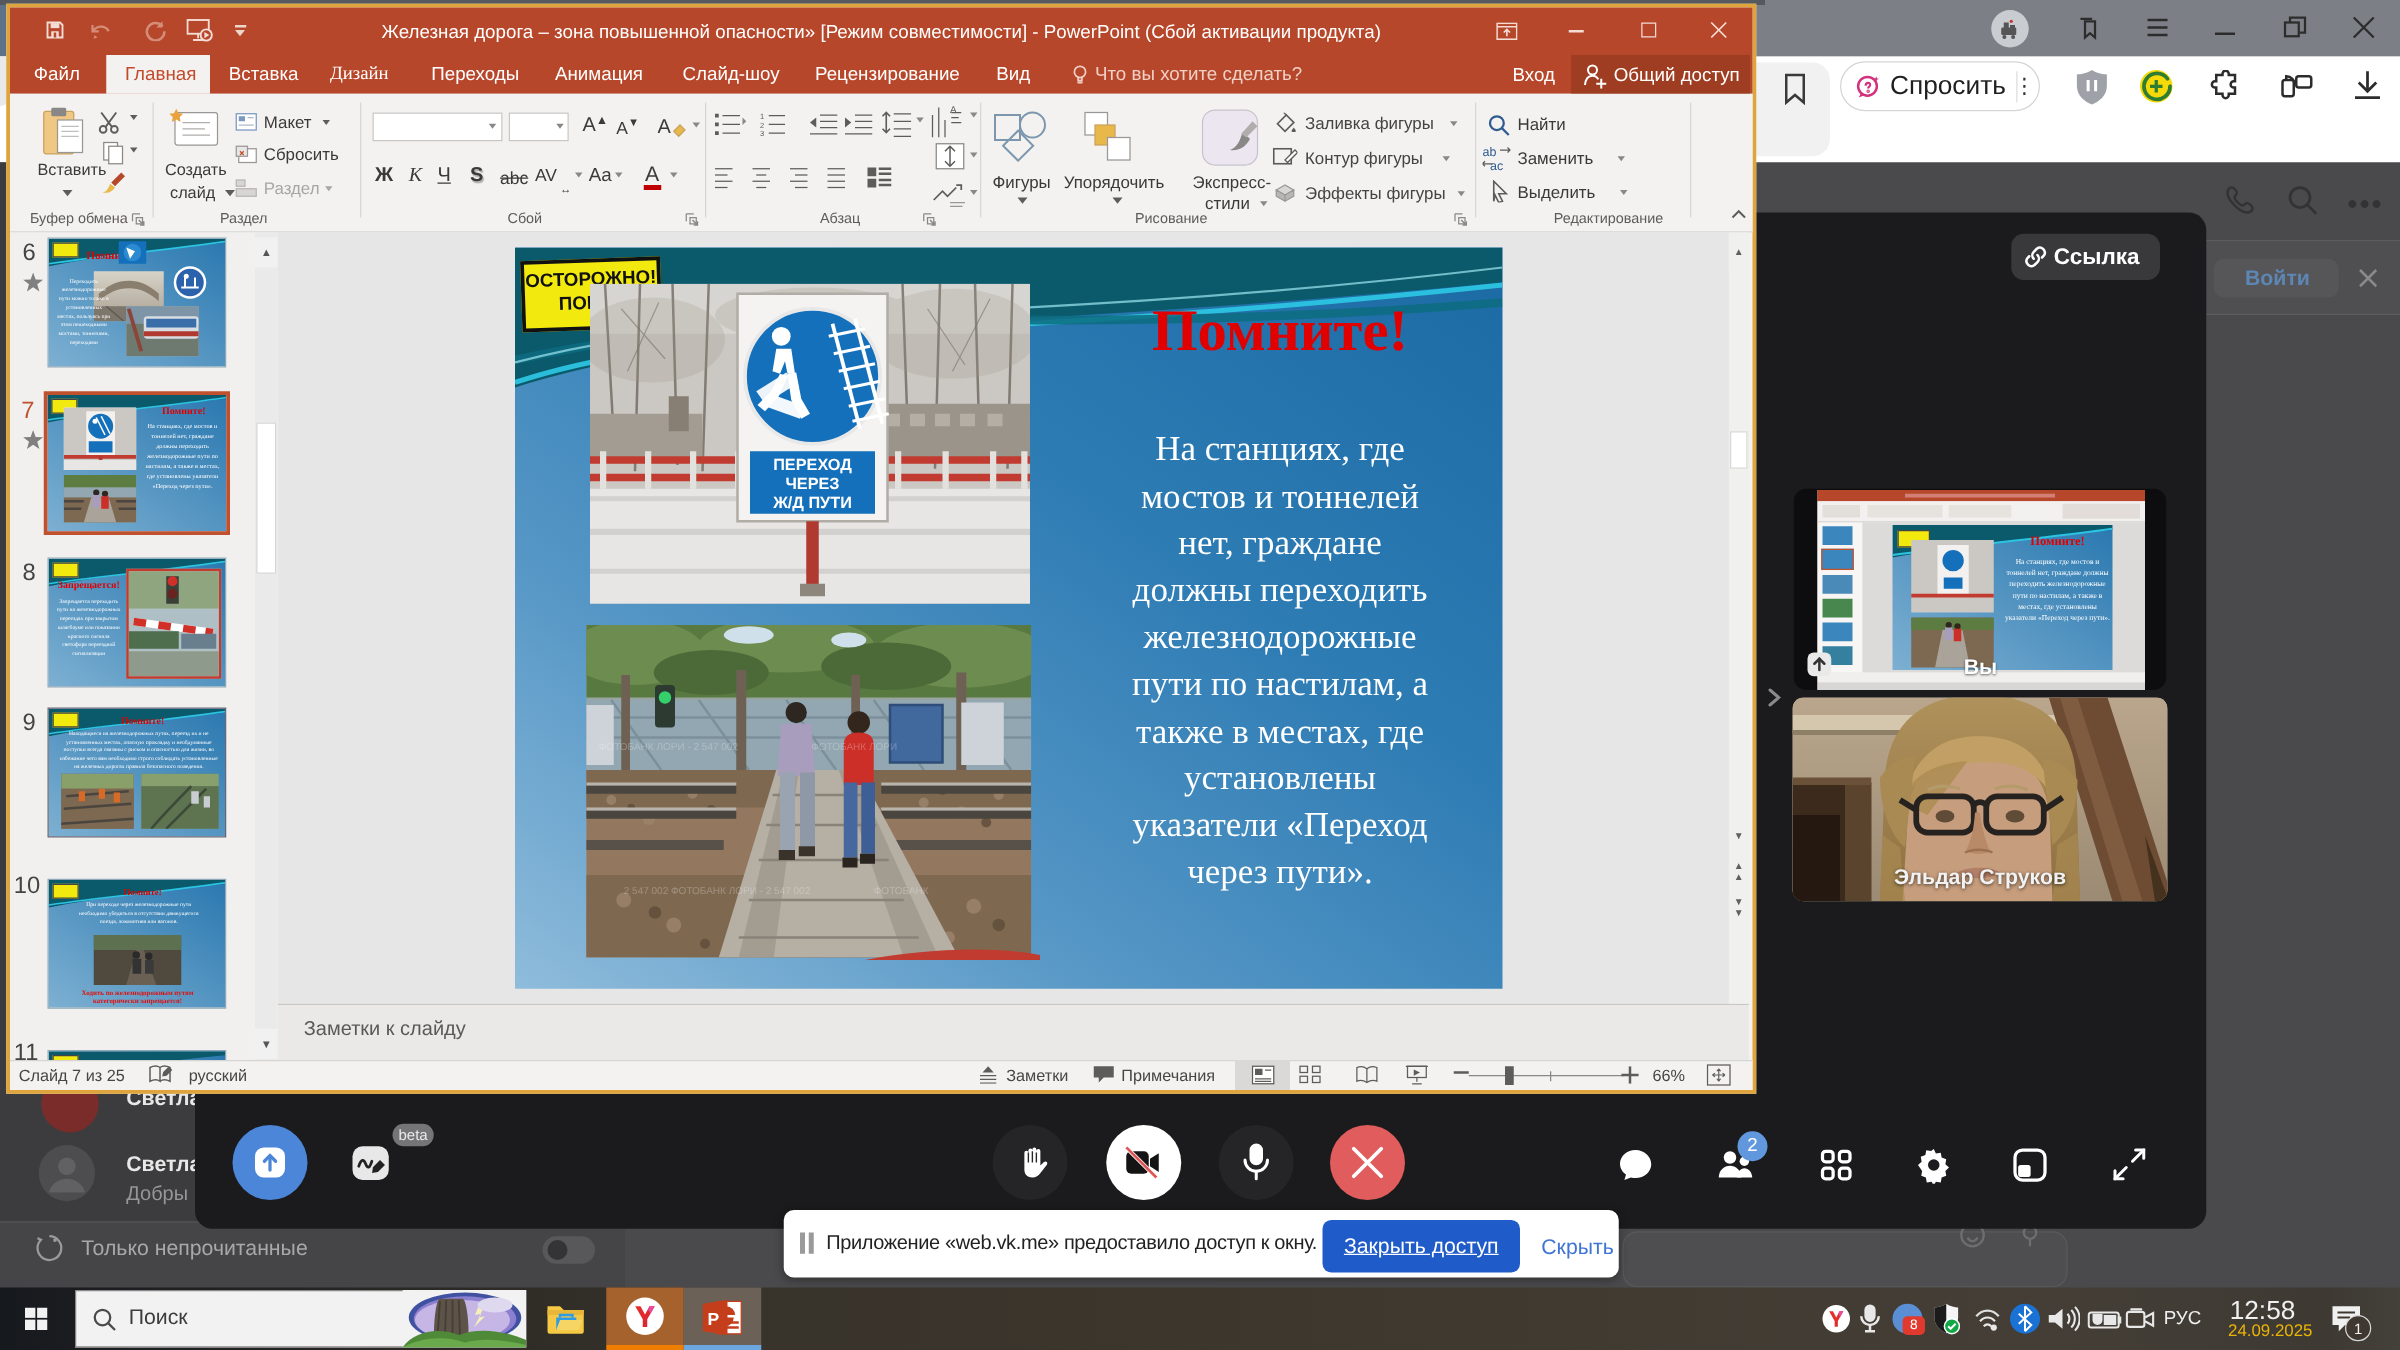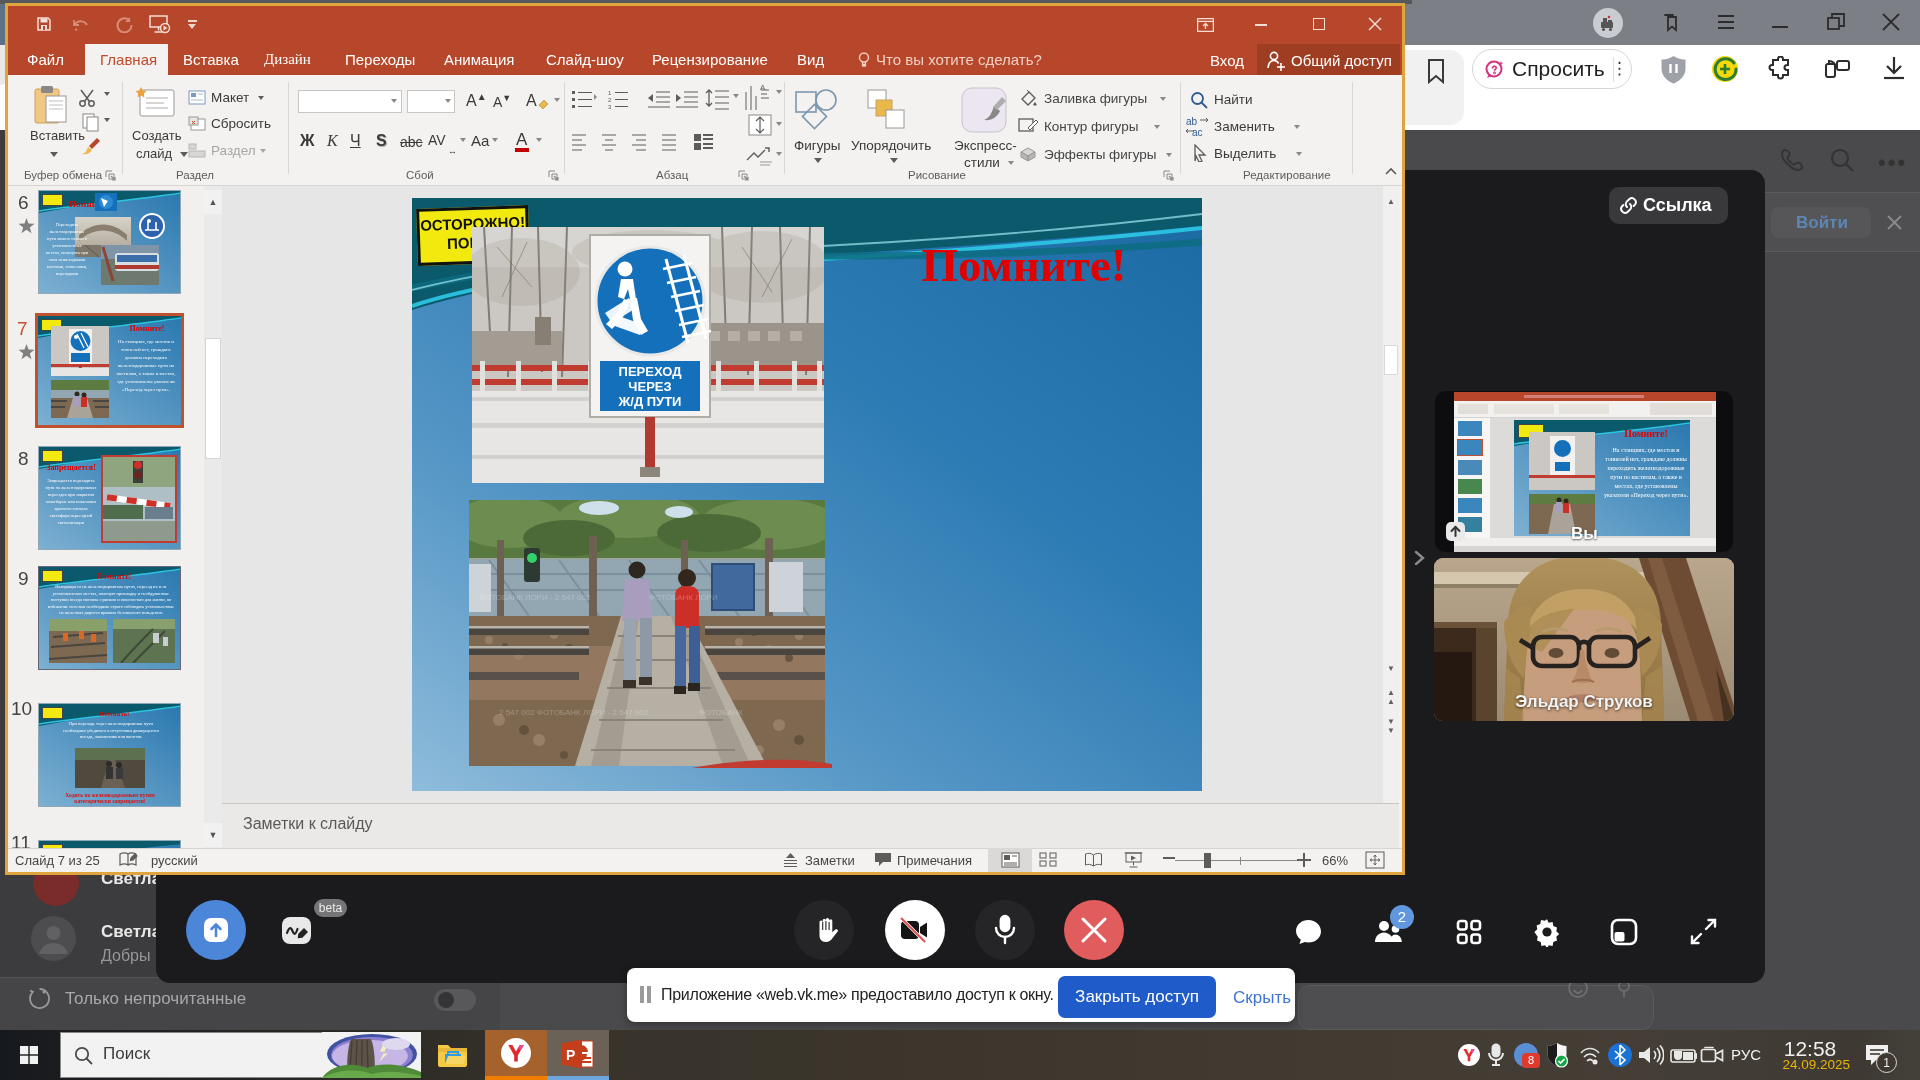--- a/index.html
+++ b/index.html
@@ -385,21 +385,21 @@
         <line x1="12" y1="17" x2="3" y2="26"></line>
         <path d="M3 19.5V26h6.5"></path>
       </g>
     </svg>
 
   
   <div class="abs" style="left:627px;top:968px;width:668px;height:54px;background:#ffffff;border-radius:8px;box-shadow:0 2px 8px rgba(0,0,0,.35);"></div>
   <div class="abs" style="left:640px;top:986px;width:4px;height:17px;background:#9a9a9a;"></div>
   <div class="abs" style="left:647px;top:986px;width:4px;height:17px;background:#9a9a9a;"></div>
   <div class="abs" style="left:661px;top:986px;color:#222;font-size:16px;letter-spacing:-0.3px;">Приложение «web.vk.me» предоставило доступ к окну.</div>
-  <div class="abs" style="left:1058px;top:976px;width:158px;height:42px;background:#1f5bc9;border-radius:7px;color:#fff;font-size:17px;text-align:center;line-height:42px;">Закрыть доступ</div>
+  <div class="abs" style="left:1058px;top:976px;width:158px;height:42px;background:#1f5bc9;border-radius:7px;color:#fff;font-size:17px;text-align:center;line-height:42px;text-decoration:underline;">Закрыть доступ</div>
   <div class="abs" style="left:1233px;top:988px;color:#3f74d4;font-size:17px;">Скрыть</div>
 
   
   <div class="abs" style="left:0;top:0;width:10px;height:45px;background:#5d7189;"></div>
   <div class="abs" style="left:0;top:45px;width:8px;height:40px;background:#e9e9e9;border-radius:0 0 8px 0;"></div>
   <div class="abs" style="left:0;top:0;width:1412px;height:4px;background:#55585c;"></div>
 
   
   <div id="ppt" class="abs" style="left:5px;top:3px;width:1400px;height:872px;border:3px solid #dfa53c;background:#f3f2f1;">
 
@@ -423,20 +423,21 @@
     <svg class="abs" style="left:141px;top:9px;" width="22" height="19" viewBox="0 0 22 19">
         <g fill="none" stroke="#f5ddd5" stroke-width="1.5">
           <rect x="1" y="1" width="17" height="11"></rect>
           <path d="M9.5 12v3M6 17h7" stroke-linecap="round"></path>
           <circle cx="16" cy="13" r="4.5" fill="#b7472a"></circle>
           <path d="M14.5 10.5l4 2.5-4 2.5z" fill="#f5ddd5" stroke="none"></path>
         </g>
       </svg>
     <div class="abs" style="left:180px;top:14px;width:9px;height:2px;background:#f0d5cc;"></div>
     <div class="abs" style="left:180px;top:18px;border-left:4px solid transparent;border-right:4px solid transparent;border-top:5px solid #f0d5cc;width:0;"></div>
+    <div class="abs" style="left:0;top:11px;width:1394px;text-align:center;color:#fff;font-size:15px;">Железная дорога – зона повышенной опасности» [Режим совместимости] - PowerPoint (Сбой активации продукта)</div>
     <svg class="abs" style="left:1189px;top:12px;" width="17" height="14" viewBox="0 0 17 14">
         <g fill="none" stroke="#f5ddd5" stroke-width="1.3">
           <rect x=".6" y=".6" width="15.8" height="12.8"></rect>
           <line x1=".6" y1="3.4" x2="16.4" y2="3.4"></line>
           <path d="M8.5 11V5.5M6 8l2.5-2.5L11 8"></path>
         </g>
       </svg>
     <div class="abs" style="left:1247px;top:18px;width:12px;height:1.6px;background:#f5ddd5;"></div>
     <div class="abs" style="left:1305px;top:12px;width:12px;height:12px;border:1.4px solid #f5ddd5;"></div>
     <svg class="abs" style="left:1360px;top:11px;" width="14" height="14" viewBox="0 0 14 14">
@@ -1289,20 +1290,21 @@
         <g fill="#ffffff" opacity=".25" font-size="8" font-family="Liberation Sans">
             <text x="10" y="100">ФОТОБАНК ЛОРИ - 2 547 002</text>
             <text x="180" y="100">ФОТОБАНК ЛОРИ</text>
             <text x="30" y="215">2 547 002  ФОТОБАНК ЛОРИ - 2 547 002</text>
             <text x="230" y="215">ФОТОБАНК</text>
           </g>
       </svg>
       
       <div class="abs" style="left:412px;top:40px;width:400px;text-align:center;color:#e00000;font-size:47px;font-weight:bold;font-family:'Liberation Serif',serif;">Помните!</div>
       
+      <div class="abs" style="left:420px;top:143px;width:384px;text-align:center;color:#ffffff;font-size:28px;line-height:37.6px;font-family:'Liberation Serif',serif;">На станциях, где<br>мостов и тоннелей<br>нет, граждане<br>должны переходить<br>железнодорожные<br>пути по настилам, а<br>также в местах, где<br>установлены<br>указатели «Переход<br>через пути».</div>
       <path>
       <svg class="abs" style="left:280px;top:556px;" width="140" height="14" viewBox="0 0 140 14">
             <path d="M0 14 C40 6 100 2 140 10 L140 14 Z" fill="#c23b30"></path>
           </svg>
     </path></div>
   </div>
 
   
   <div id="taskbar" class="abs" style="left:0;top:1030px;width:1920px;height:50px;background:linear-gradient(90deg,#16191d 0%,#1a1c20 3%,#2b2925 18%,#38332b 30%,#3b352c 45%,#403a31 65%,#443e36 85%,#3e3a33 97%,#44403a 100%);"></div>
   <svg class="abs" style="left:20px;top:1046px;" width="18" height="18" viewBox="0 0 18 18">

